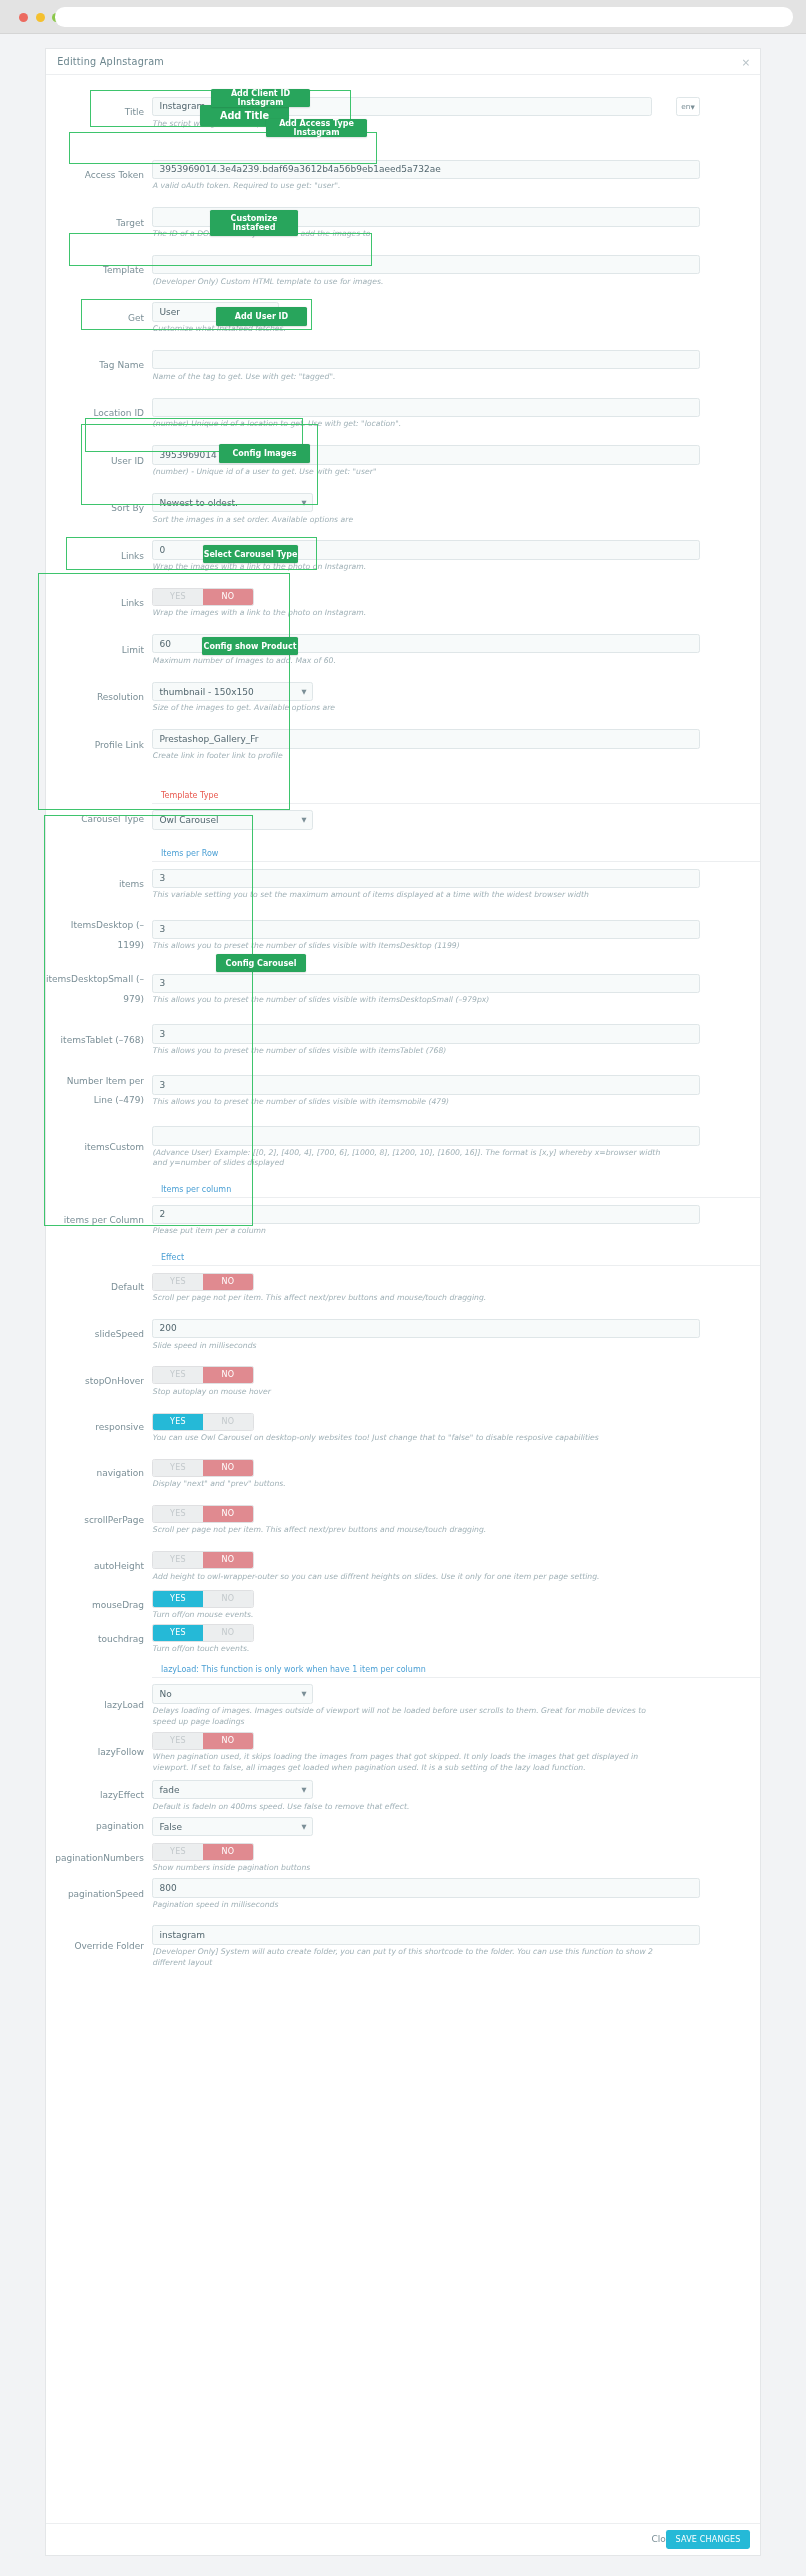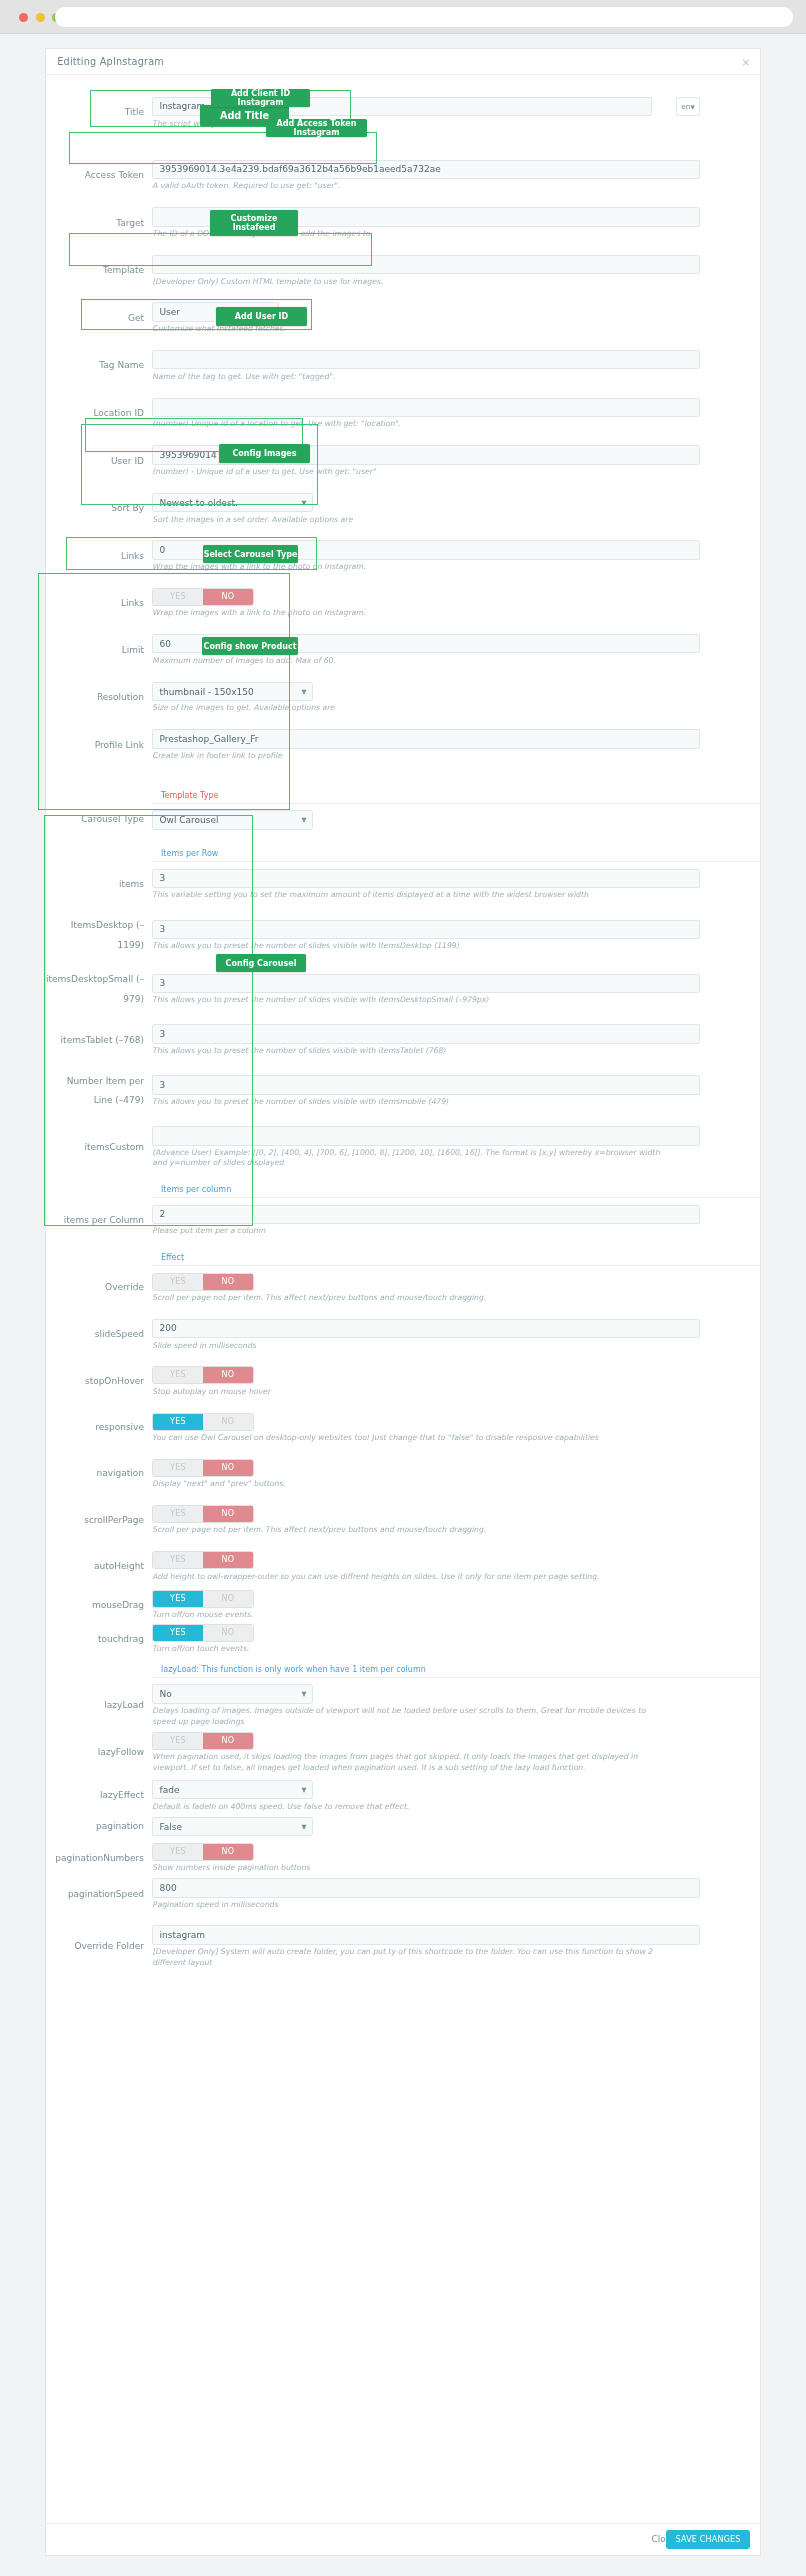--- a/index.html
+++ b/index.html
@@ -369,21 +369,21 @@
       <div class="ctrl">
         <input class="inp" value="2" style="">
         <div class="hint">Please put item per a column</div>
       </div>
     </div>
 
     <div style="height:16px"></div>
 
     <div class="sechead blue">Effect</div>
     <div class="row">
-      <div class="lbl">Override</div>
+      <div class="lbl">Default</div>
       <div class="ctrl">
         <div class="toggle">
           <span class="off">YES</span>
           <span class="no-on">NO</span>
         </div>
         <div class="hint">Scroll per page not per item. This affect next/prev buttons and mouse/touch dragging.</div>
       </div>
     </div>
 
     <div class="spacer"></div>
@@ -561,20 +561,20 @@
 <div class="hl" style="left:69px;  top:233px;  width:303px; height:33px;"></div>
 <div class="hl" style="left:85px; top:418px;  width:218px; height:34px;"></div>
 <div class="hl" style="left:81px; top:299px;  width:231px; height:31px;"></div>
 <div class="hl" style="left:81px; top:424px; width:237px; height:81px;"></div>
 <div class="hl" style="left:66px; top:537px;  width:251px; height:33px;"></div>
 <div class="hl" style="left:38px;  top:573px;  width:252px; height:237px;"></div>
 <div class="hl" style="left:44px;  top:815px; width:209px; height:411px;"></div>
 
 <div class="btn" style="left:200px; top:105px; width:89px; height:21px;">Add Title</div>
 <div class="btn" style="left:211px; top:89px; width:99px; height:18px; font-size:8px;">Add Client ID Instagram</div>
-<div class="btn" style="left:266px; top:119px; width:101px; height:18px; font-size:8px;">Add Access Token Instagram</div>
+<div class="btn" style="left:266px; top:119px; width:101px; height:18px; font-size:8px;">Add Access Type Instagram</div>
 <div class="btn" style="left:210px; top:210px; width:88px; height:26px; font-size:8px;">Customize Instafeed</div>
 <div class="btn" style="left:216px; top:307px; width:91px; height:18.5px; font-size:8px;">Add User ID</div>
 <div class="btn" style="left:219px; top:444px; width:91px; height:18.5px; font-size:8px;">Config Images</div>
 <div class="btn" style="left:203px; top:545px; width:95px; height:18px; font-size:8px;">Select Carousel Type</div>
 <div class="btn" style="left:202px; top:637px; width:96px; height:18px; font-size:8px;text-align:center;">Config show Product</div>
 <div class="btn" style="left:216px; top:954px; width:90px; height:18px; font-size:8px;">Config Carousel</div>
 
 
 </body></html>

